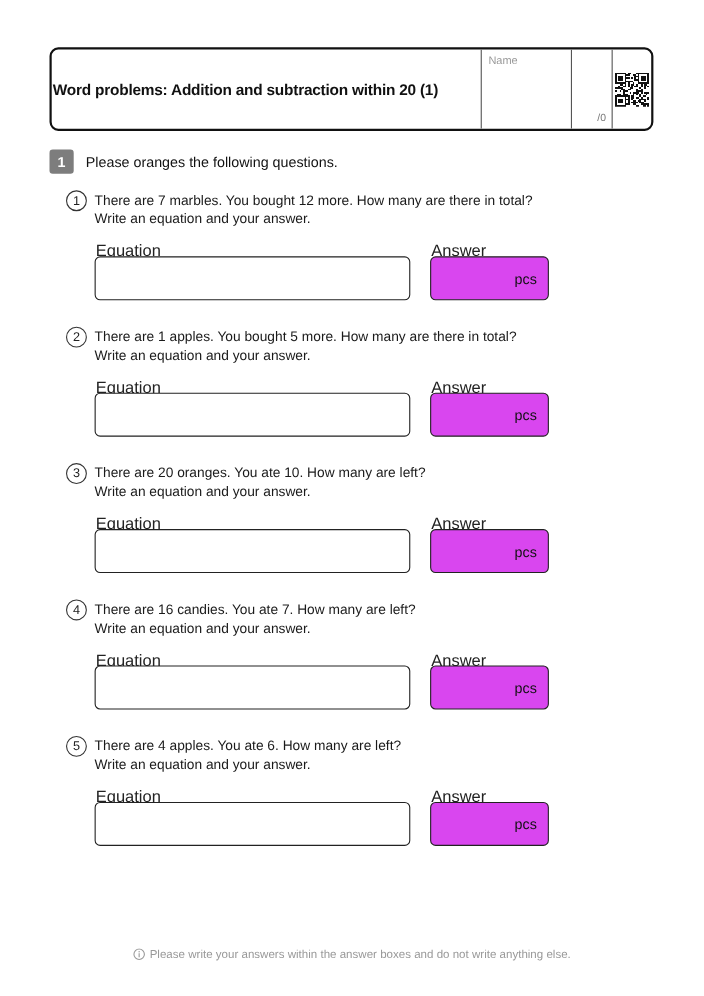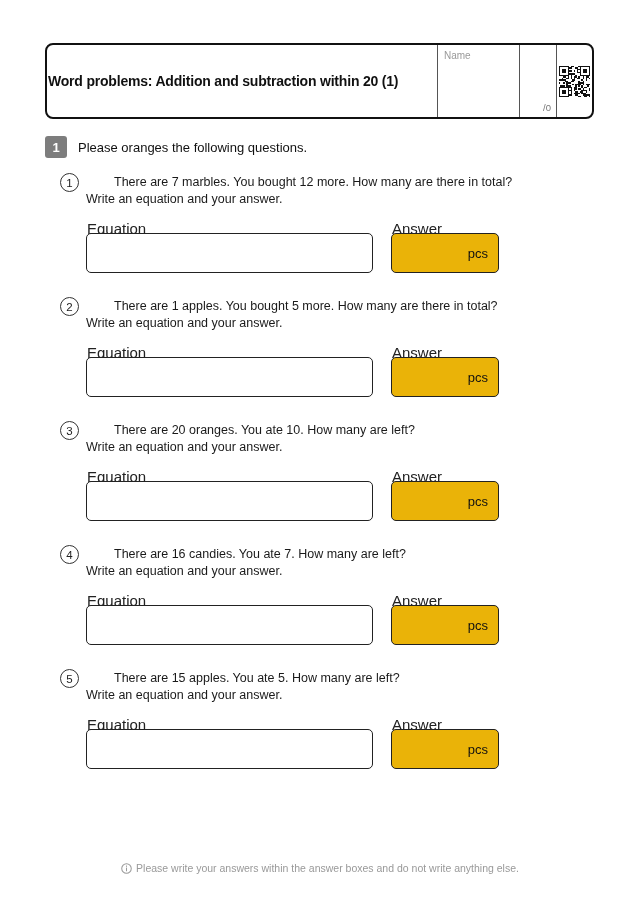--- a/index.html
+++ b/index.html
@@ -28,32 +28,32 @@
     font-weight:bold;font-size:13px;display:flex;align-items:center;justify-content:center;
   }
   .section-title{font-size:13px;color:#111;margin-left:11px;}
   
   .question{position:absolute;left:0;width:640px;height:124px;}
   .q-circle{
     position:absolute;left:60px;top:0;width:19px;height:19px;border:1.3px solid #333;
     border-radius:50%;box-sizing:border-box;display:flex;align-items:center;justify-content:center;
     font-size:11.5px;color:#222;background:#fff;
   }
-  .q-text{position:absolute;left:86px;top:2px;font-size:12.5px;color:#1a1a1a;white-space:nowrap;margin-left:28px;}
+  .q-text{position:absolute;left:86px;top:2px;font-size:12.5px;color:#1a1a1a;white-space:nowrap;}
   .q-subtext{position:absolute;left:86px;top:19px;font-size:12.5px;color:#1a1a1a;white-space:nowrap;}
   .field-label{position:absolute;top:47px;font-size:15px;color:#222;}
   .eq-label{left:87px;}
   .ans-label{left:392px;}
   .eq-box{
     position:absolute;left:86px;top:60px;width:287px;height:40px;
     border:1.5px solid #222;border-radius:5px;box-sizing:border-box;background:#fff;
   }
   .ans-box{
     position:absolute;left:391px;top:60px;width:108px;height:40px;
-    border:1.5px solid #222;border-radius:5px;box-sizing:border-box;background:#eab308;
+    border:1.5px solid #222;border-radius:5px;box-sizing:border-box;background:#d946ef;
     display:flex;align-items:center;justify-content:flex-end;padding-right:10px;
   }
   .unit{font-size:13px;color:#111;}
   
   .footer{
     position:absolute;left:0;top:862px;width:640px;text-align:center;
     font-size:10.5px;color:#999;
   }
   .footer .info-icon{display:inline-block;vertical-align:-2px;margin-right:4px;}
 </style>
@@ -268,21 +268,21 @@
   <div class="field-label eq-label">Equation</div>
   <div class="eq-box"></div>
   <div class="field-label ans-label">Answer</div>
   <div class="ans-box">
     <span class="unit">pcs</span>
   </div>
 </div>
 
 <div class="question" style="top:669px">
   <div class="q-circle">5</div>
-  <div class="q-text">There are 15 apples. You ate 5. How many are left?</div>
+  <div class="q-text">There are 4 apples. You ate 6. How many are left?</div>
   <div class="q-subtext">Write an equation and your answer.</div>
   <div class="field-label eq-label">Equation</div>
   <div class="eq-box"></div>
   <div class="field-label ans-label">Answer</div>
   <div class="ans-box">
     <span class="unit">pcs</span>
   </div>
 </div>
 
 <div class="footer">

